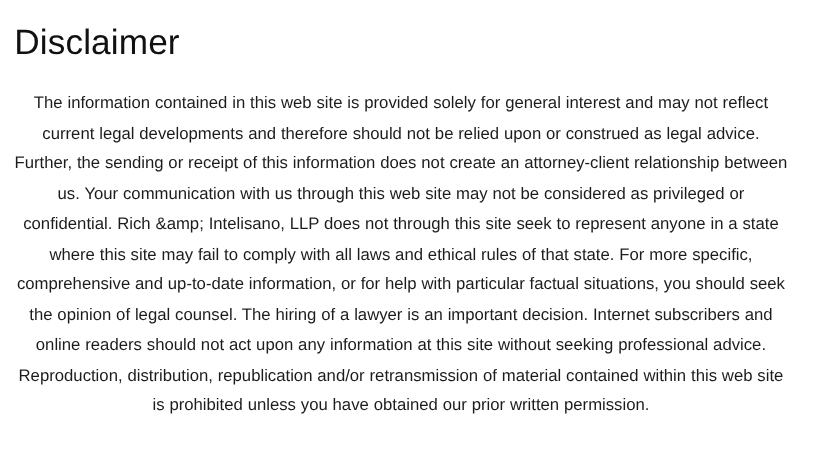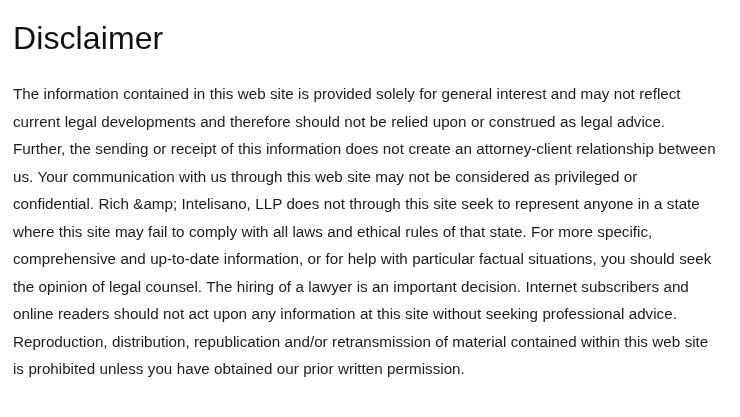--- a/index.html
+++ b/index.html
@@ -28,21 +28,21 @@
     line-height: 1.25;
     margin: 0 0 22px 0;
     color: #111111;
     letter-spacing: 0.1px;
   }
   .doc-body {
     font-size: 15.2px;
     line-height: 27.5px;
     margin: 0;
     color: #1c1c1c;
-    text-align: left;
+    text-align: center;
     word-spacing: 0.2px;
   }
 </style>
 </head>
 <body>
 
 <div class="page">
   <h1 class="doc-title">Disclaimer</h1>
   <p class="doc-body">The information contained in this web site is provided solely for general interest and may not reflect current legal developments and therefore should not be relied upon or construed as legal advice. Further, the sending or receipt of this information does not create an attorney-client relationship between us. Your communication with us through this web site may not be considered as privileged or confidential. Rich &amp;amp; Intelisano, LLP does not through this site seek to represent anyone in a state where this site may fail to comply with all laws and ethical rules of that state. For more specific, comprehensive and up-to-date information, or for help with particular factual situations, you should seek the opinion of legal counsel. The hiring of a lawyer is an important decision. Internet subscribers and online readers should not act upon any information at this site without seeking professional advice. Reproduction, distribution, republication and/or retransmission of material contained within this web site is prohibited unless you have obtained our prior written permission.</p>
 </div>

